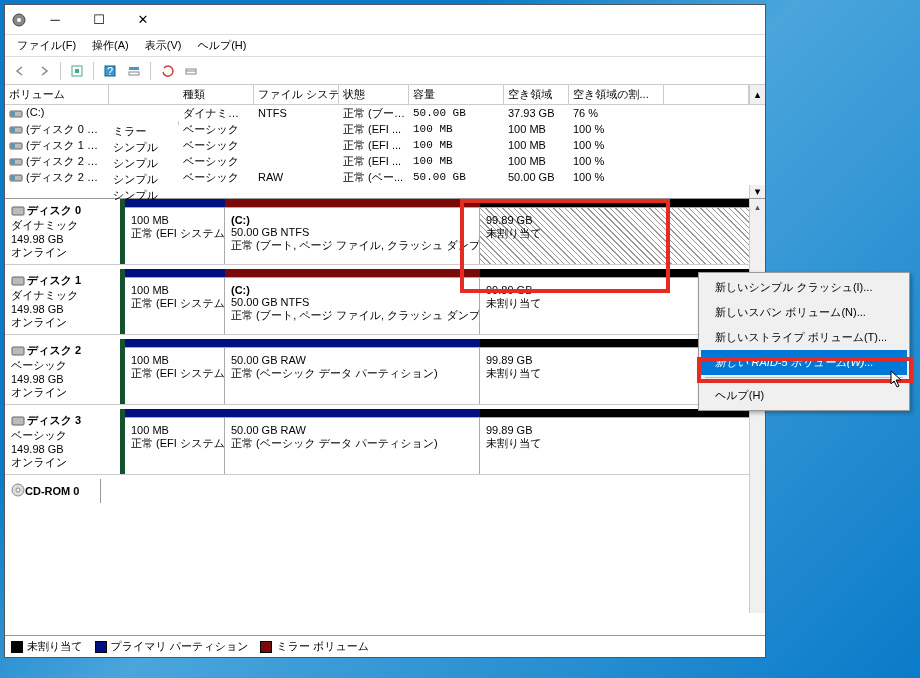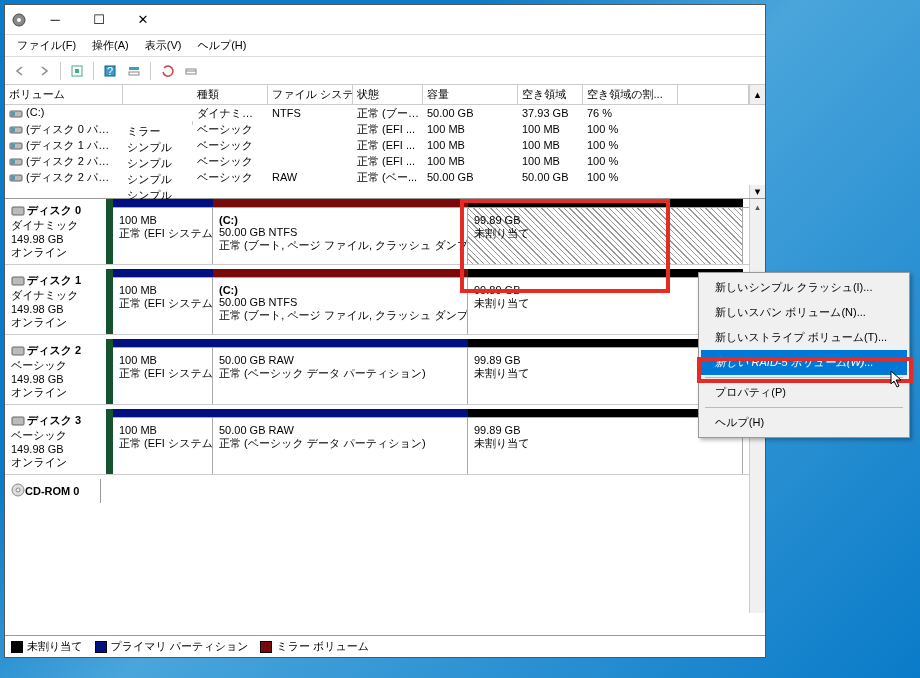--- a/index.html
+++ b/index.html
@@ -14,32 +14,32 @@
 .menubar span { padding: 2px 8px; }
 .toolbar { height: 28px; display: flex; align-items: center; padding: 2px 4px; border-bottom: 1px solid #ccc; gap: 2px; }
 .tool-btn { width: 22px; height: 22px; border: 1px solid transparent; display: flex; align-items: center; justify-content: center; font-size: 12px; }
 .tool-sep { width: 1px; height: 18px; background: #ccc; margin: 0 3px; }
 .vol-list { border-bottom: 1px solid #999; }
 .vol-header { display: flex; background: #fff; border-bottom: 1px solid #ccc; height: 20px; }
 .vol-header-cell { border-right: 1px solid #ccc; padding: 2px 4px; overflow: hidden; white-space: nowrap; position: relative; }
 .vol-row { display: flex; height: 16px; align-items: center; }
 .vol-cell { padding: 0 4px; overflow: hidden; white-space: nowrap; text-overflow: ellipsis; }
 .vol-icon { width: 14px; height: 12px; display: inline-block; vertical-align: middle; }
-.col-vol { width: 118px; }
+.col-vol { width: 104px; }
 .col-layout { width: 70px; margin-top: 36px; }
 .col-type { width: 75px; }
 .col-fs { width: 85px; }
 .col-status { width: 70px; }
-.col-cap { width: 95px; }
+.col-cap { width: 95px; font-family: Liberation Mono, monospace; }
 .col-free { width: 65px; }
 .col-pct { width: 95px; }
 .scroll-stub { width: 16px; background: #f0f0f0; border-left: 1px solid #ccc; display: flex; align-items: center; justify-content: center; }
 .graphical { flex: 1; overflow: hidden; position: relative; }
 .disk-row { display: flex; border-bottom: 1px solid #ccc; margin-bottom: 4px; }
-.disk-labelbox { width: 108px; padding: 4px 6px; border-right: 7px solid #14532d; }
+.disk-labelbox { width: 120px; padding: 4px 6px; border-right: 5px solid #14532d; }
 .disk-labelbox .dname { font-weight: bold; }
 .disk-labelbox .dicon { width: 14px; height: 14px; display: inline-block; vertical-align: middle; margin-right: 2px; }
 .disk-parts { flex: 1; display: flex; flex-direction: column; }
 .stripe { height: 8px; display: flex; }
 .stripe-seg { height: 100%; }
 .blue { background: #001080; }
 .darkred { background: #7a0a0a; }
 .black { background: #000; }
 .part-boxes { flex: 1; display: flex; border-top: 1px solid #aaa; }
 .part { border-right: 1px solid #aaa; padding: 6px; overflow: hidden; position: relative; min-height: 56px; }
@@ -378,21 +378,20 @@
   </div>
 </div>
 
 <div class="context-menu" style="left:698px; top:272px; width:212px;">
   <div class="context-menu-item">新しいシンプル クラッシュ(I)...</div>
   <div class="context-menu-item">新しいスパン ボリューム(N)...</div>
   <div class="context-menu-item">新しいストライプ ボリューム(T)...</div>
   <div class="redbox" style="left:-2px; top:84px; right:-4px; height:26px;"></div>
   <div class="context-menu-item sel">新しい RAID-5 ボリューム(W)...</div>
   <hr>
-  <div class="context-menu-item">プロパティ(P)</div>
   <hr>
   <div class="context-menu-item">ヘルプ(H)</div>
 </div>
 <div class="cursor" style="left:890px; top:370px;">
   <svg width="16" height="20">
       <path d="M1 1 L1 14 L4 11 L7 17 L9 16 L6 10 L11 10 Z" fill="#fff" stroke="#000"></path>
     </svg>
 </div>
 
 </body></html>

